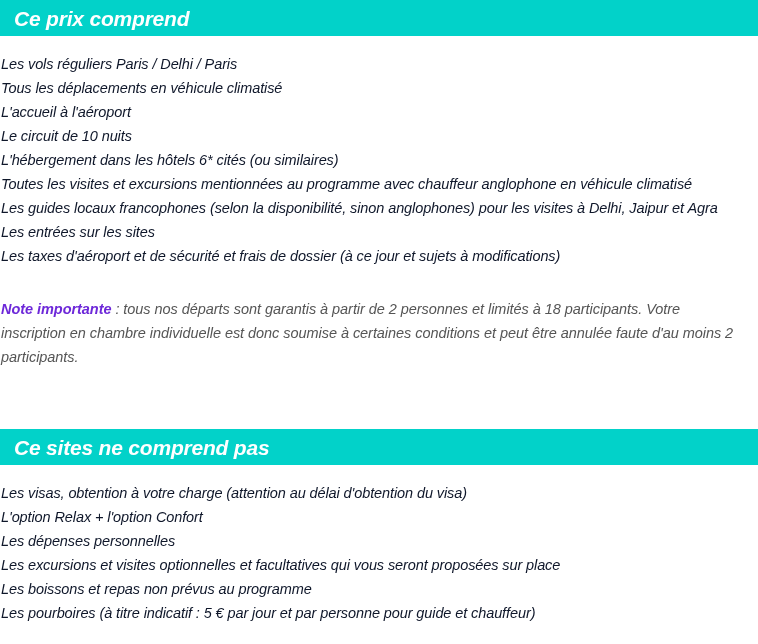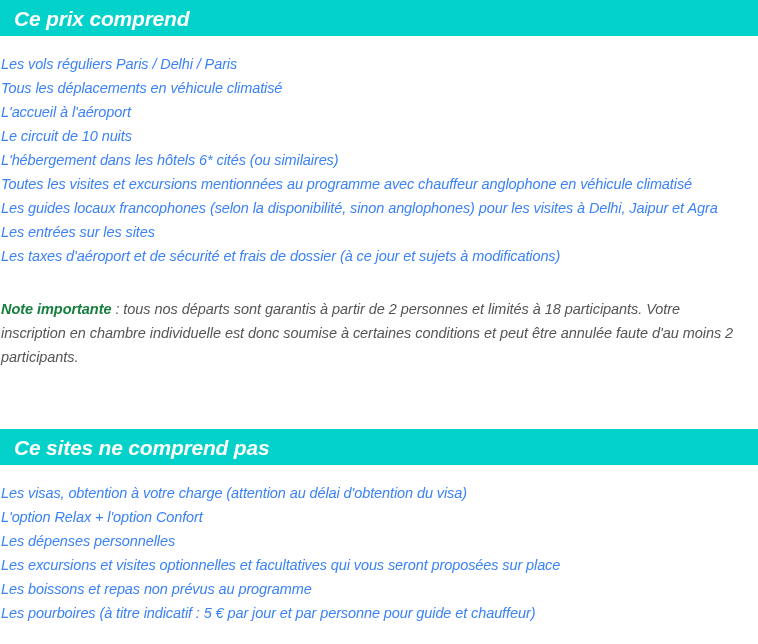--- a/index.html
+++ b/index.html
@@ -40,39 +40,39 @@
     padding: 0 13px 0 1px;
     box-sizing: border-box;
     width: 758px;
   }
   .list {
     list-style: none;
     margin: 0;
     padding: 0;
   }
   .list-item {
-    color: #3b82f6;
+    color: #0f172a;
     font-style: italic;
     font-size: 14.5px;
     line-height: 24px;
     letter-spacing: -0.1px;
     white-space: nowrap;
   }
   .note {
     color: #555555;
     font-style: italic;
     font-size: 14.5px;
     line-height: 24px;
     letter-spacing: -0.05px;
     max-width: 745px;
   }
   .note b {
     font-weight: bold;
     font-style: italic;
-    color: #15803d;
+    color: #6d28d9;
   }
   .spacer-after-first-header { height: 16px; }
   .spacer-before-note { height: 14px; }
   .spacer-after-note { height: 46px; }
   .spacer-after-second-header { height: 16px; }
 </style>
 </head>
 <body>
 
 <div class="page">

